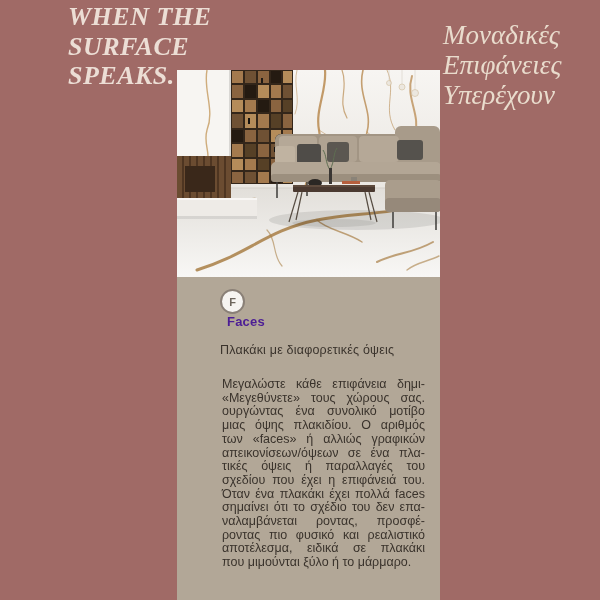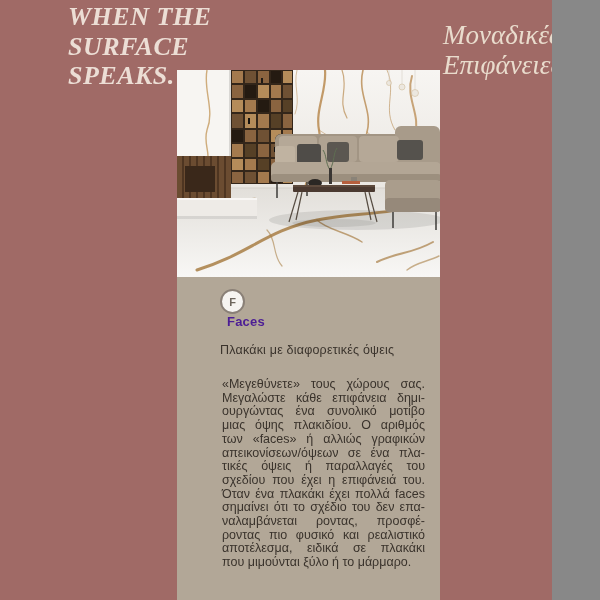--- a/index.html
+++ b/index.html
@@ -1,17 +1,17 @@
 <!DOCTYPE html>
 <html><head>
 <meta charset="utf-8">
 <style>
   html,body{margin:0;padding:0;background:#888;}
   .canvas{
-    position:relative;width:552px;height:600px;overflow:hidden;
+    position:relative;width:600px;height:600px;overflow:hidden;
     background:var(--rose,#a06a66);
     font-family:"Liberation Sans","DejaVu Sans",sans-serif;
   }
   
   .headline{
     position:absolute;left:68px;top:2px;
     font-family:"Liberation Serif","DejaVu Serif",serif;
     font-style:italic;font-weight:700;
     font-size:26px;line-height:29.5px;letter-spacing:.5px;
     color:var(--title,#ecdED5);
@@ -63,20 +63,21 @@
 
   <div class="headline">
     <div>WHEN THE</div>
     <div>SURFACE</div>
     <div>SPEAKS.</div>
   </div>
 
   <div class="tagline">
     <div>Μοναδικές</div>
     <div>Επιφάνειες</div>
+    <div>Υπερέχουν</div>
   </div>
 
   <div class="photo">
     <svg width="263" height="207" viewBox="0 0 263 207">
       <defs>
         <linearGradient id="wallg" x1="0" y1="0" x2="0" y2="1">
           <stop offset="0" stop-color="#f7f5f2"></stop>
             <stop offset="1" stop-color="#eae7e2"></stop>
         </linearGradient>
         <linearGradient id="floorg" x1="0" y1="0" x2="0" y2="1">
@@ -243,22 +244,22 @@
   </div>
 
   <div class="panel">
     <div class="badge">
       <span>F</span>
     </div>
     <div class="product-name">Faces</div>
     <div class="product-subtitle">Πλακάκι με διαφορετικές όψεις</div>
 
     <div class="body-text">
+      <div class="bl">Μεγαλώστε κάθε επιφάνεια δημι-</div>
       <div class="bl">«Μεγεθύνετε» τους χώρους σας.</div>
-      <div class="bl">Μεγαλώστε κάθε επιφάνεια δημι-</div>
       <div class="bl">ουργώντας ένα συνολικό μοτίβο</div>
       <div class="bl">μιας όψης πλακιδίου. Ο αριθμός</div>
       <div class="bl">των «faces» ή αλλιώς γραφικών</div>
       <div class="bl">απεικονίσεων/όψεων σε ένα πλα-</div>
       <div class="bl">τικές όψεις ή παραλλαγές του</div>
       <div class="bl">σχεδίου που έχει η επιφάνειά του.</div>
       <div class="bl">Όταν ένα πλακάκι έχει πολλά faces</div>
       <div class="bl">σημαίνει ότι το σχέδιο του δεν επα-</div>
       <div class="bl">ναλαμβάνεται ροντας, προσφέ-</div>
       <div class="bl">ροντας πιο φυσικό και ρεαλιστικό</div>

